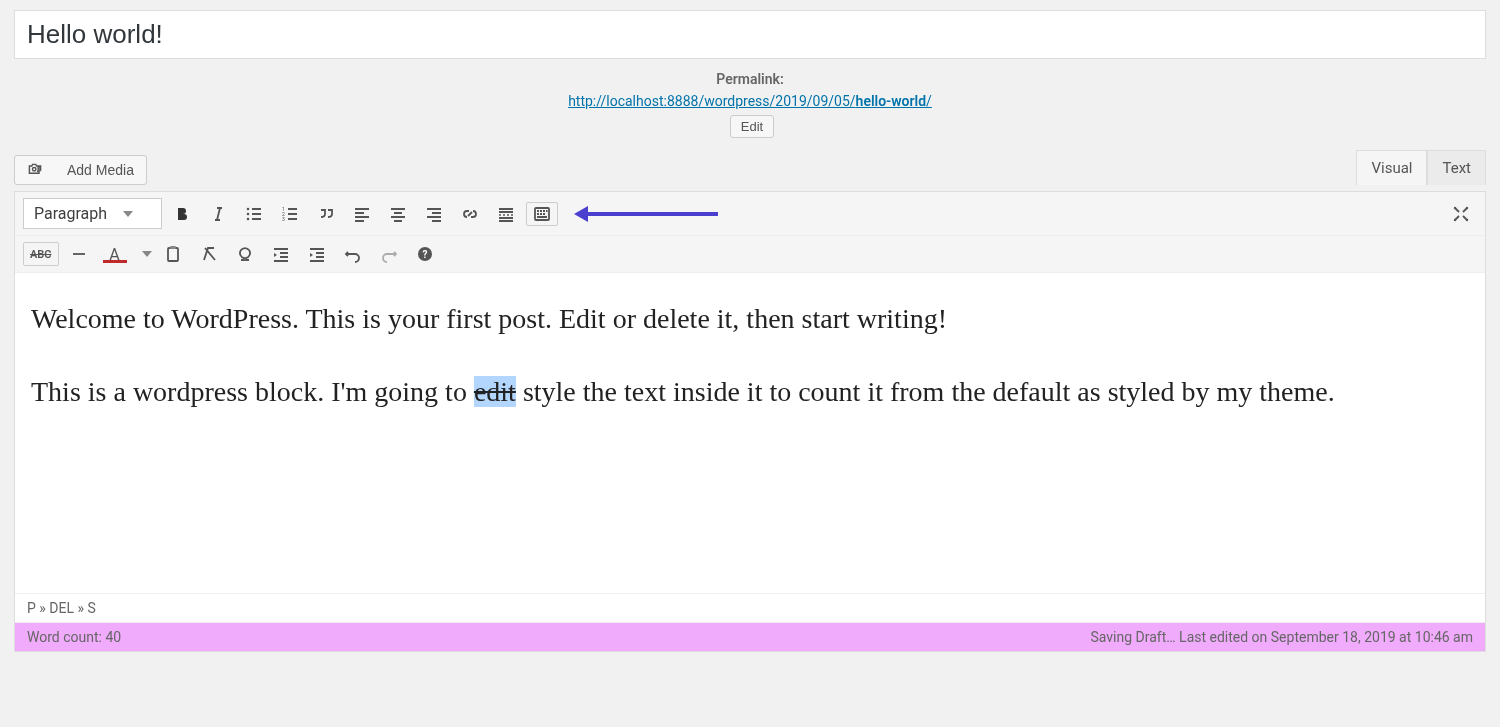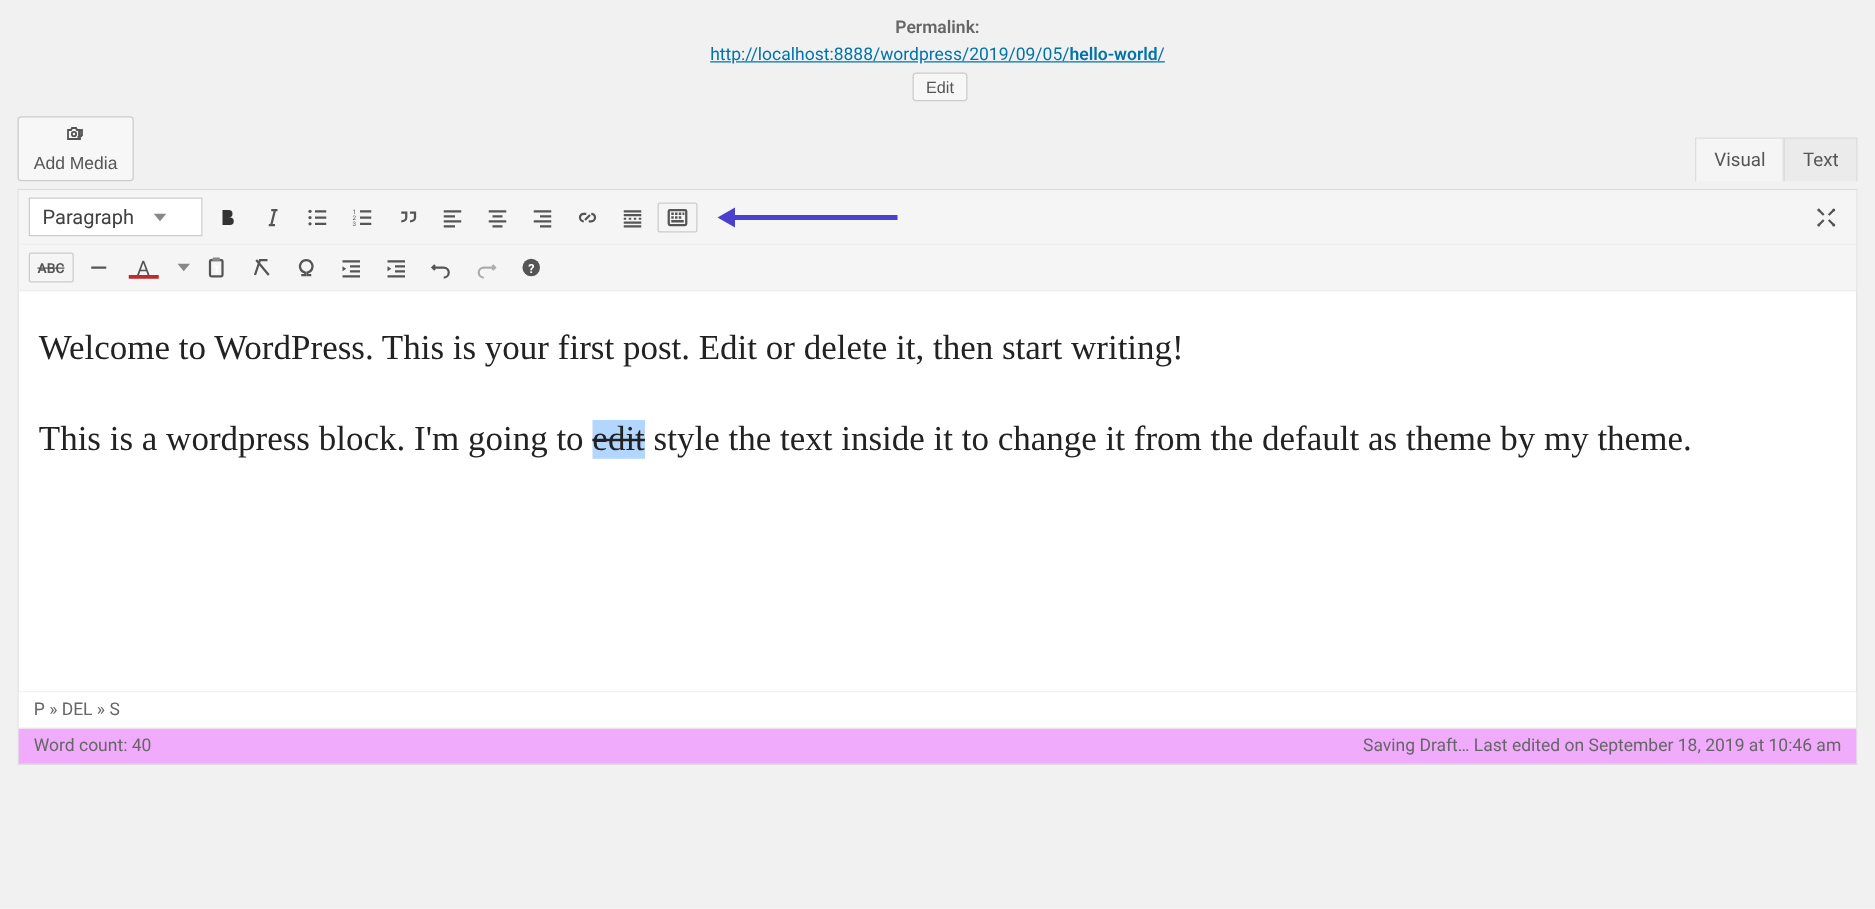--- a/index.html
+++ b/index.html
@@ -6,21 +6,21 @@
 body { font-family: -apple-system, BlinkMacSystemFont, "Segoe UI", Roboto, sans-serif; background: #f1f1f1; font-size: 13px; color: #444; }
 .wrap { padding: 10px 14px; }
 .title-box { background: #fff; border: 1px solid #ddd; padding: 8px 12px; margin-bottom: 8px; }
 .title-box input { border: none; width: 100%; font-size: 26px; font-weight: 400; color: #32373c; outline: none; background: transparent; }
 .permalink-row { padding: 4px 12px 12px; color: #666; font-size: 14px; display: flex; align-items: center; gap: 6px; flex-direction: column; }
 .permalink-label { font-weight: 600; }
 .permalink-link { color: #0073aa; text-decoration: underline; }
 .permalink-slug { font-weight: 600; color: #0073aa; text-decoration: underline; }
 .edit-btn { background: #f7f7f7; border: 1px solid #ccc; border-radius: 3px; padding: 3px 10px; font-size: 13px; color: #555; cursor: pointer; margin-left: 4px; }
 .media-tabs-row { display: flex; justify-content: space-between; align-items: flex-end; padding: 0 0 0 0; }
-.add-media-btn { background: #f7f7f7; border: 1px solid #ccc; border-radius: 3px; padding: 6px 12px; font-size: 14px; color: #555; cursor: pointer; display: inline-flex; align-items: center; gap: 6px; margin-left: 0; flex-direction: column; }
+.add-media-btn { background: #f7f7f7; border: 1px solid #ccc; border-radius: 3px; padding: 6px 12px; font-size: 14px; color: #555; cursor: pointer; display: inline-flex; align-items: center; gap: 24px; margin-left: 0; }
 .tabs { display: flex; gap: 0; }
 .tab { padding: 8px 14px; font-size: 15px; color: #555; cursor: pointer; background: #ebebeb; border: 1px solid #ddd; border-bottom: none; }
 .tab.active { background: #f5f5f5; color: #555; margin-left: 42px; }
 .editor-box { background: #fff; border: 1px solid #ddd; margin-top: 6px; }
 .toolbar-row { display: flex; align-items: center; padding: 6px 8px; border-bottom: 1px solid #eee; gap: 4px; background: #f5f5f5; }
 .toolbar-row:first-of-type { position: relative; }
 .format-select { border: 1px solid #ccc; background: #fff; padding: 5px 28px 5px 10px; font-size: 16px; color: #404040; position: relative; display: inline-flex; align-items: center; gap: 10px; cursor: pointer; }
 .caret { display: inline-block; width: 0; height: 0; border-left: 5px solid transparent; border-right: 5px solid transparent; border-top: 6px solid #888; margin-left: 6px; }
 .tbtn { width: 32px; height: 24px; display: inline-flex; align-items: center; justify-content: center; color: #555; cursor: pointer; border-radius: 2px; }
 .tbtn.bordered { border: 1px solid #ccc; }
@@ -37,20 +37,23 @@
 .word-row { display: flex; justify-content: space-between; padding: 6px 12px; color: #666; font-size: 14px; background: #f0abfc; }
 .ic { fill: none; stroke: #555; stroke-width: 1.8; }
 .color-underline { position: relative; }
 .color-underline::after { content: ""; position: absolute; left: 4px; right: 4px; bottom: 3px; height: 3px; background: #c02a2a; }
 </style>
 </head>
 <body>
 
 <div class="wrap">
 
+  <div class="title-box">
+    <input type="text" value="Hello world!" style="">
+  </div>
 
   <div class="permalink-row">
     <span class="permalink-label">Permalink:</span>
     <span>
       <a href="#" class="permalink-link">http://localhost:8888/wordpress/2019/09/05/</a><a href="#" class="permalink-slug">hello-world</a><a href="#" class="permalink-link">/</a>
     </span>
     <button class="edit-btn">Edit</button>
   </div>
 
   <div class="media-tabs-row">
@@ -217,21 +220,21 @@
           <svg viewBox="0 0 20 20">
             <circle cx="10" cy="10" r="7" fill="#555"></circle>
             <text x="7.5" y="14" font-size="10" fill="#fff" font-weight="bold">?</text>
           </svg>
         </div>
     </div>
 
     <div class="content-area">
       <p>Welcome to WordPress. This is your first post. Edit or delete it, then start writing!</p>
       <p>
-        <span>This is a wordpress block. I'm going to </span><span class="sel">edit</span><span> style the text inside it to change it from the default as theme by my theme.</span>
+        <span>This is a wordpress block. I'm going to </span><span class="sel">edit</span><span> style the text inside it to count it from the default as styled by my theme.</span>
       </p>
     </div>
 
     <div class="status-bar">
       <div class="path-row">P » DEL » S</div>
       <div class="word-row">
         <span>Word count: 40</span>
         <span>Saving Draft… Last edited on September 18, 2019 at 10:46 am</span>
       </div>
     </div>

